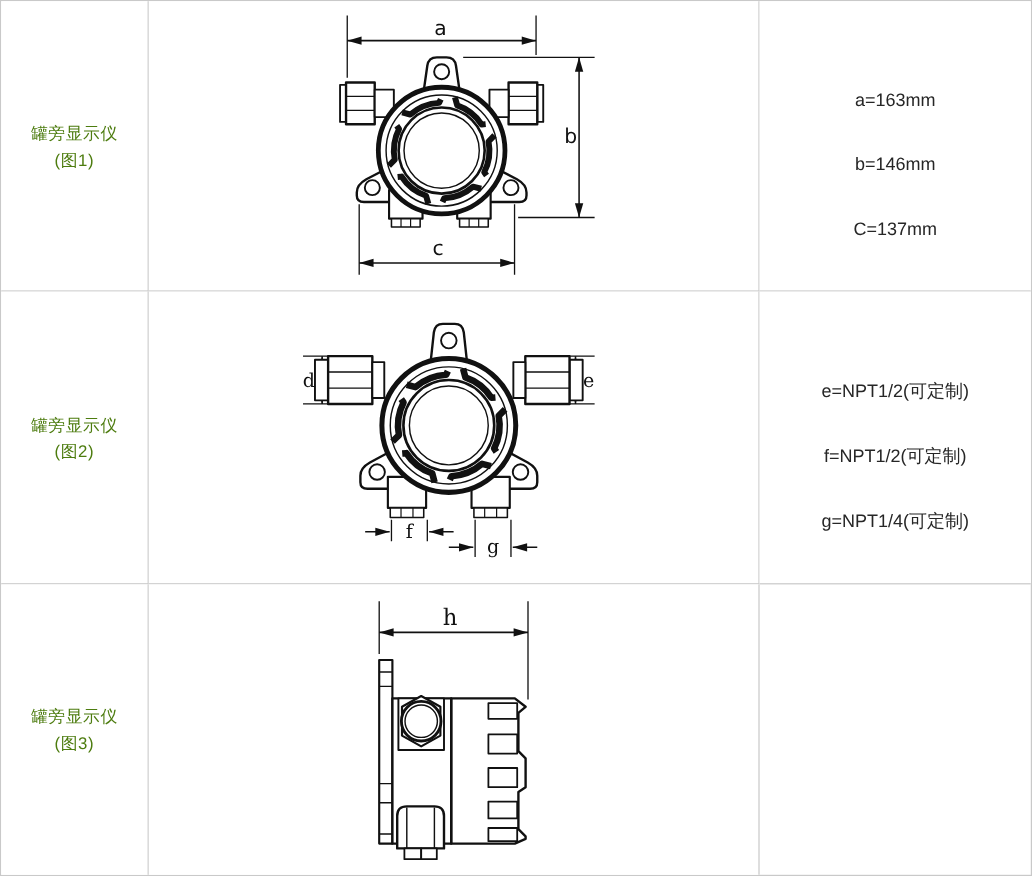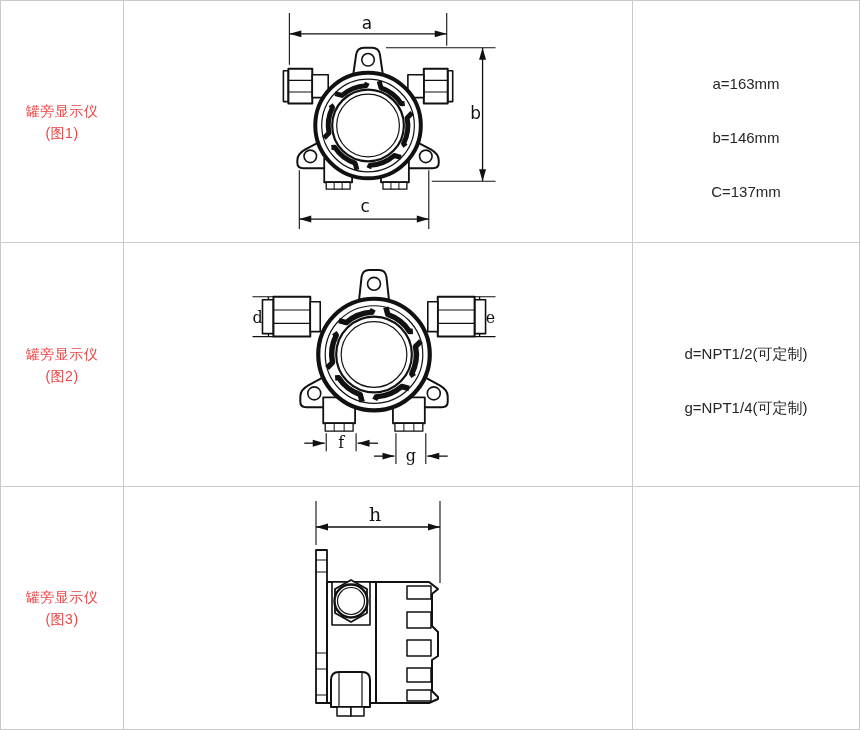--- a/index.html
+++ b/index.html
@@ -14,21 +14,21 @@
   }
   .cell{
     border-right:1px solid #c9c9c9;
     border-bottom:1px solid #c9c9c9;
     display:flex;flex-direction:column;align-items:center;justify-content:center;
     background:#fff;overflow:hidden;
   }
   .cell.col3{border-right:none;}
   .cell.row3{border-bottom:none;}
   .label-cell div{
-    font-size:14px;line-height:22px;color:#ef4444;text-align:left;letter-spacing:0.5px;
+    font-size:14px;line-height:22px;color:#4d7c0f;text-align:left;letter-spacing:0.5px;
   }
   .specs-cell div{
     font-size:15px;line-height:22px;color:#262626;text-align:center;margin-top:32px;
   }
   .fig-cell{padding:0;}
   .fig-cell svg{display:block;}
   
   .ln{stroke:#111;fill:none;}
   .fw{stroke:#111;fill:#fff;}
   .dim{stroke:#111;stroke-width:1.3;fill:none;}
@@ -217,21 +217,22 @@
         </g>
         <g>
           <circle class="fw" stroke-width="2.2" cx="250" cy="112" r="38"></circle>
           <circle class="ln" stroke-width="1.2" cx="250" cy="112" r="33"></circle>
         </g>
       </g>
     </svg>
   </div>
 
   <div class="cell specs-cell col3">
-    <div>d=NPT1/2(可定制)</div>
+    <div>e=NPT1/2(可定制)</div>
+    <div>f=NPT1/2(可定制)</div>
     <div>g=NPT1/4(可定制)</div>
   </div>
 
   <div class="cell label-cell row3">
     <div>罐旁显示仪</div>
     <div>(图3)</div>
   </div>
 
   <div class="cell fig-cell row3">
     <svg width="509" height="241" viewBox="0 0 509 241">

